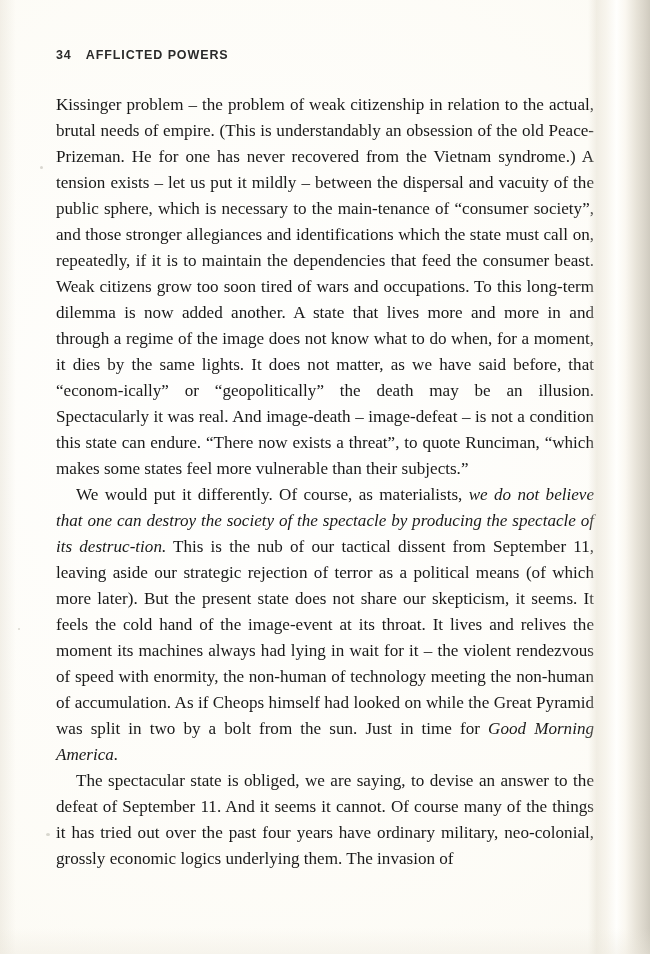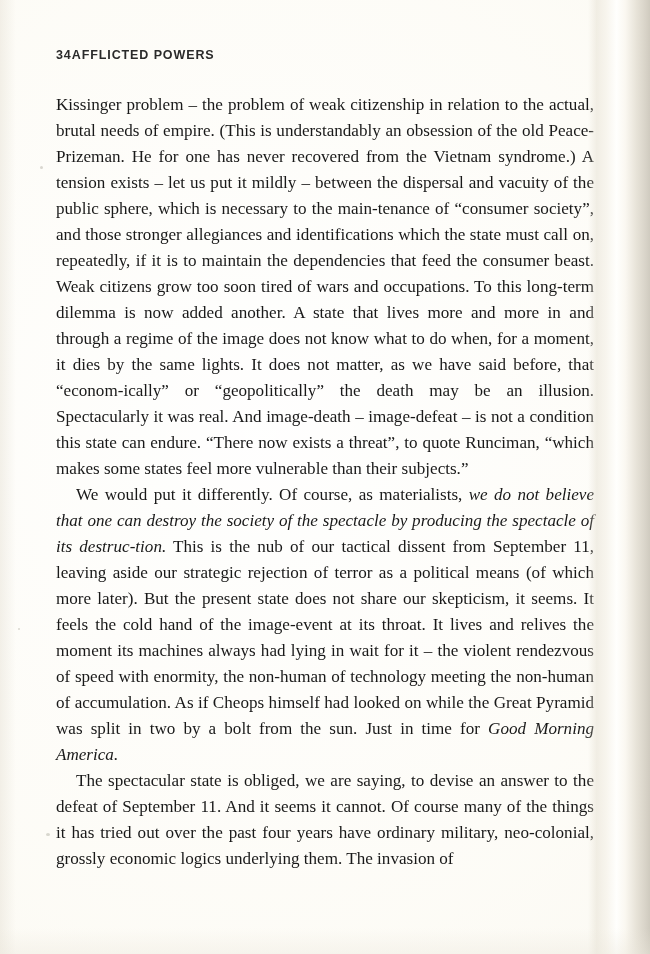--- a/index.html
+++ b/index.html
@@ -80,20 +80,21 @@
     top: 48px;
     font-family: "Liberation Sans", "DejaVu Sans", sans-serif;
     font-size: 12.5px;
     font-weight: 700;
     letter-spacing: 0.9px;
     color: #2a2a2a;
     white-space: nowrap;
   }
 
   .running-head .folio {
+    margin-right: 14px;
   }
 
   .body-text {
     position: absolute;
     left: 0;
     top: 92px;
     width: 538px;
   }
 
   .body-text p {

